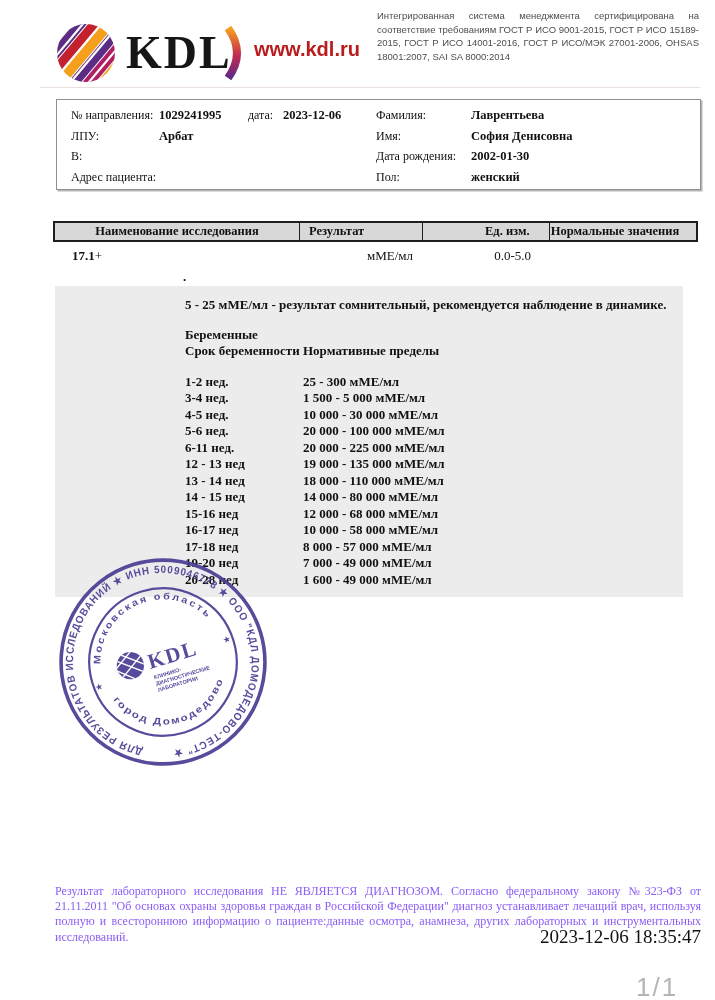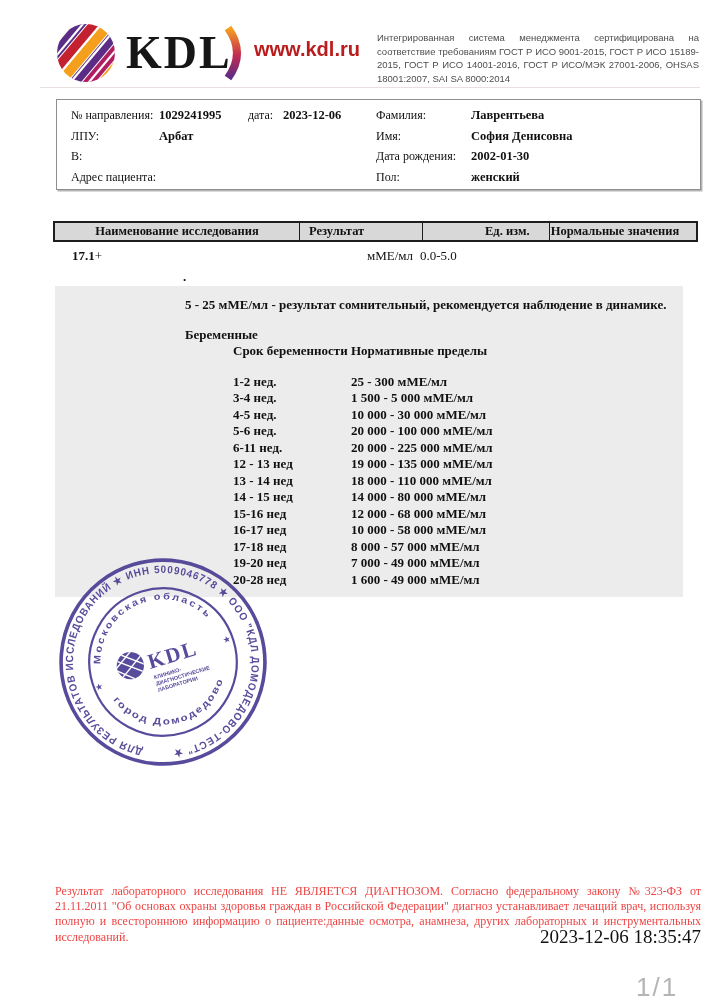--- a/index.html
+++ b/index.html
@@ -6,21 +6,21 @@
   body{background:#fff;}
   .page{position:relative;width:715px;height:1000px;background:#fff;overflow:hidden;
         font-family:"Liberation Serif",serif;color:#111;}
   
   .sphere{position:absolute;left:55px;top:22px;}
   .brand{position:absolute;left:126px;top:26px;font-size:46px;font-weight:bold;
          letter-spacing:2px;color:#161616;font-family:"Liberation Serif",serif;}
   .chev{position:absolute;left:224px;top:24px;}
   .site{position:absolute;left:254px;top:38px;font-size:20px;font-weight:bold;color:#b91c1c;
         font-family:"Liberation Sans",sans-serif;}
-  .cert{position:absolute;left:377px;top:31px;width:322px;font:9.5px/13.5px "Liberation Sans",sans-serif;
+  .cert{position:absolute;left:377px;top:9px;width:322px;font:9.5px/13.5px "Liberation Sans",sans-serif;
         color:#4d4d4d;text-align:justify;}
   .hdr-divider{position:absolute;top:87px;left:40px;width:660px;height:1px;background:#eadfdf;}
   
   .pbox{position:absolute;left:56px;top:99px;width:645px;height:91px;box-sizing:border-box;
         border:1.5px solid #8f8f8f;box-shadow:1.5px 1.5px 0 rgba(110,110,110,.5);
         display:grid;grid-template-columns:88px 89px 35px 93px 95px 1fr;grid-auto-rows:20.5px;
         padding:8px 0 0 14px;font-size:12px;background:#fff;}
   .pbox .v{font-weight:bold;font-size:12.5px;}
   .span3{grid-column:span 3;}
   
@@ -30,34 +30,34 @@
   .rt-head span+span{border-left:1.5px solid #1d1d1d;}
   .rt-head .c0{text-align:center;}
   .rt-head .c1{padding-left:9px;}
   .rt-head .c2{padding-left:62px;}
   .rt-head .c3{text-align:center;padding-right:16px;}
   .rt-row{display:grid;grid-template-columns:244px 123px 127px 1fr;padding-top:5px;line-height:17px;}
   .rt-row .name{padding-left:2px;max-width:196px;}
   .rt-row .res{display:flex;padding:0 10px 0 19px;}
   .rt-row .res b{font-weight:bold;}
   .rt-row .unit{padding-left:63px;text-align:center;}
-  .rt-row .norm{text-align:left;padding-right:16px;}
+  .rt-row .norm{text-align:right;padding-right:16px;}
   .dot{position:absolute;left:183px;top:269px;font-weight:bold;font-size:13px;}
   
   .comment{position:absolute;left:55px;top:286px;width:628px;box-sizing:border-box;background:#ececec;
            padding:11px 0 9px 130px;font-weight:bold;font-size:13px;line-height:16.5px;}
   .note{margin-bottom:13px;}
   .cm-head{margin-bottom:14px;}
   .cm-row{display:flex;}
-  .cm-term{width:118px;flex:none;margin-left:48px;}
+  .cm-term{width:118px;flex:none;}
   
   .stamp{position:absolute;left:52px;top:551px;transform:rotate(-17deg);opacity:.93;}
   
   .disclaimer{position:absolute;left:55px;top:884px;width:646px;font-size:12px;line-height:15.2px;
-              text-align:justify;color:#ef4444;}
+              text-align:justify;color:#8b5cf6;}
   .datetime{position:absolute;right:14px;top:926px;font-size:19px;color:#111;}
   .page-ind{position:absolute;left:636px;top:972px;font-family:"Liberation Sans",sans-serif;
             font-size:26px;color:#b5b5b5;letter-spacing:2px;}
 </style>
 </head>
 <body>
 
 <div class="page">
 
   <svg class="sphere" width="62" height="62" viewBox="0 0 62 62">

